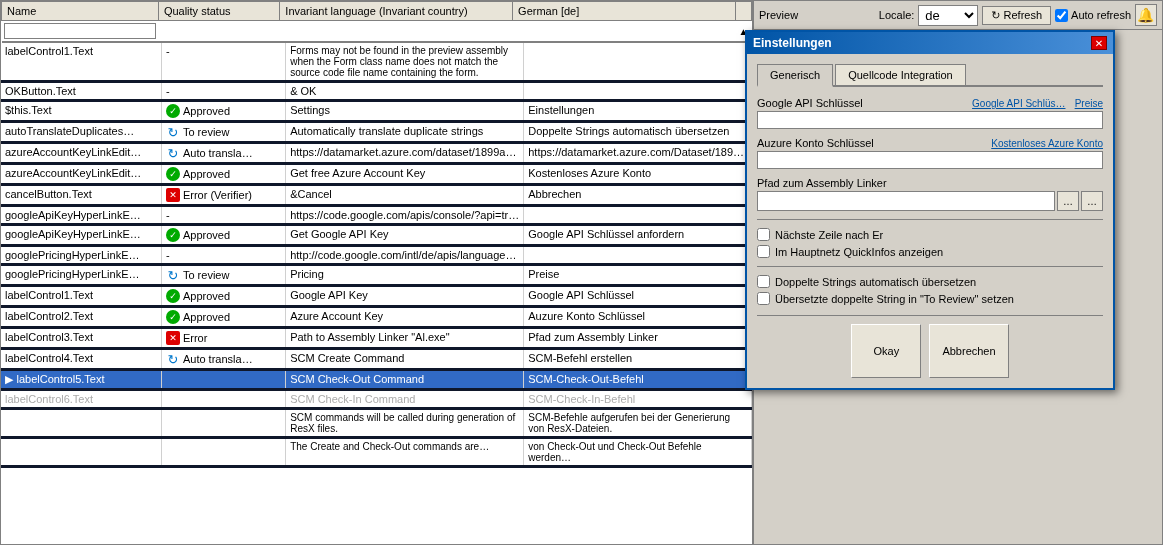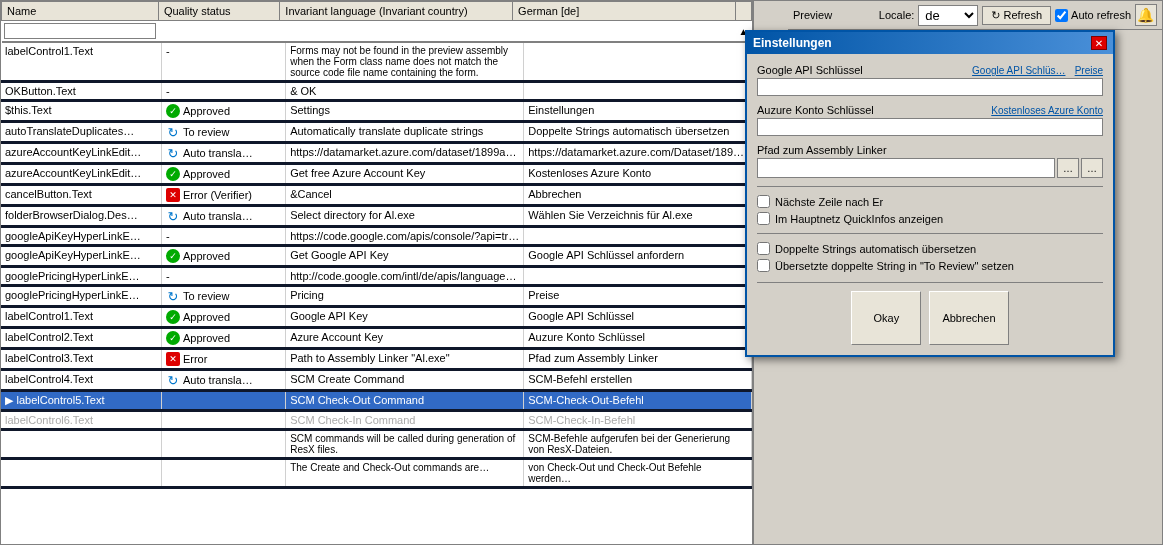--- a/index.html
+++ b/index.html
@@ -152,21 +152,20 @@
       flex-shrink: 0;
     }
 
     .preview-header {
       background: #d4d0c8;
       padding: 3px 5px;
       display: flex;
       align-items: center;
       border-bottom: 1px solid #808080;
       gap: 14px;
-      margin-left: 34px;
     }
 
     .preview-title {
       font-size: 11px;
       flex: 1;
     }
 
     .preview-controls {
       display: flex;
       align-items: center;
@@ -456,26 +455,20 @@
               <td>Get free Azure Account Key</td>
               <td>Kostenloses Azure Konto</td>
             </tr>
             <tr>
               <td>cancelButton.Text</td>
               <td><span class="status-icon"><span class="icon-error">✕</span>Error (Verifier)</span></td>
               <td>&amp;Cancel</td>
               <td>Abbrechen</td>
             </tr>
             <tr>
-              <td>folderBrowserDialog.Des…</td>
-              <td><span class="status-icon"><span class="icon-auto" style="color:#0077cc;">↻</span>Auto transla…</span></td>
-              <td>Select directory for Al.exe</td>
-              <td>Wählen Sie Verzeichnis für Al.exe</td>
-            </tr>
-            <tr>
               <td>googleApiKeyHyperLinkE…</td>
               <td>-</td>
               <td>https://code.google.com/apis/console/?api=translate</td>
               <td></td>
             </tr>
             <tr>
               <td>googleApiKeyHyperLinkE…</td>
               <td><span class="status-icon"><span class="icon-approved">✓</span>Approved</span></td>
               <td>Get Google API Key</td>
               <td>Google API Schlüssel anfordern</td>
@@ -566,20 +559,24 @@
       </div>
     </div>
 
     <div class="dialog-overlay">
       <div class="dialog-titlebar">
         <span>Einstellungen</span>
         <button class="dialog-close-btn">✕</button>
       </div>
       <div class="dialog-body">
 
+        <div class="tab-bar">
+          <div class="tab active">Generisch</div>
+          <div class="tab">Quellcode Integration</div>
+        </div>
 
         <div class="form-row">
           <div class="form-label-row">
             <span class="form-label">Google API Schlüssel</span>
             <span>
               <span class="form-link">Google API Schlüs…</span>
               &nbsp;
               <span class="form-link">Preise</span>
             </span>
           </div>

